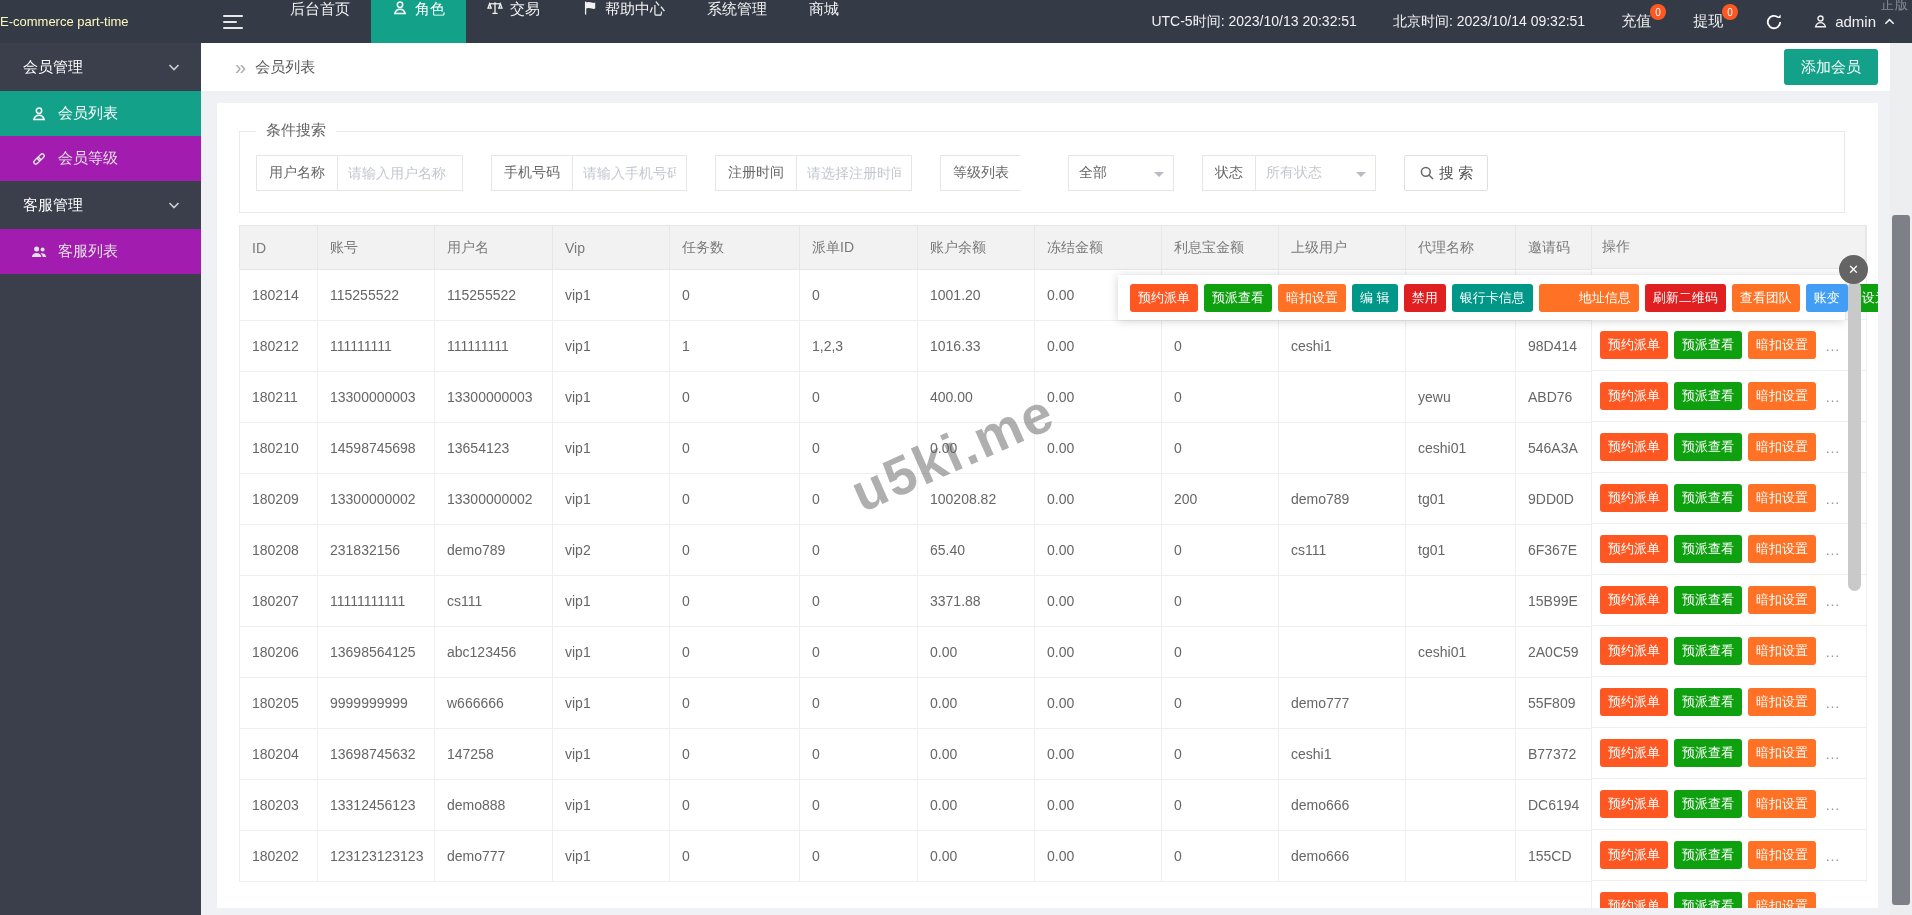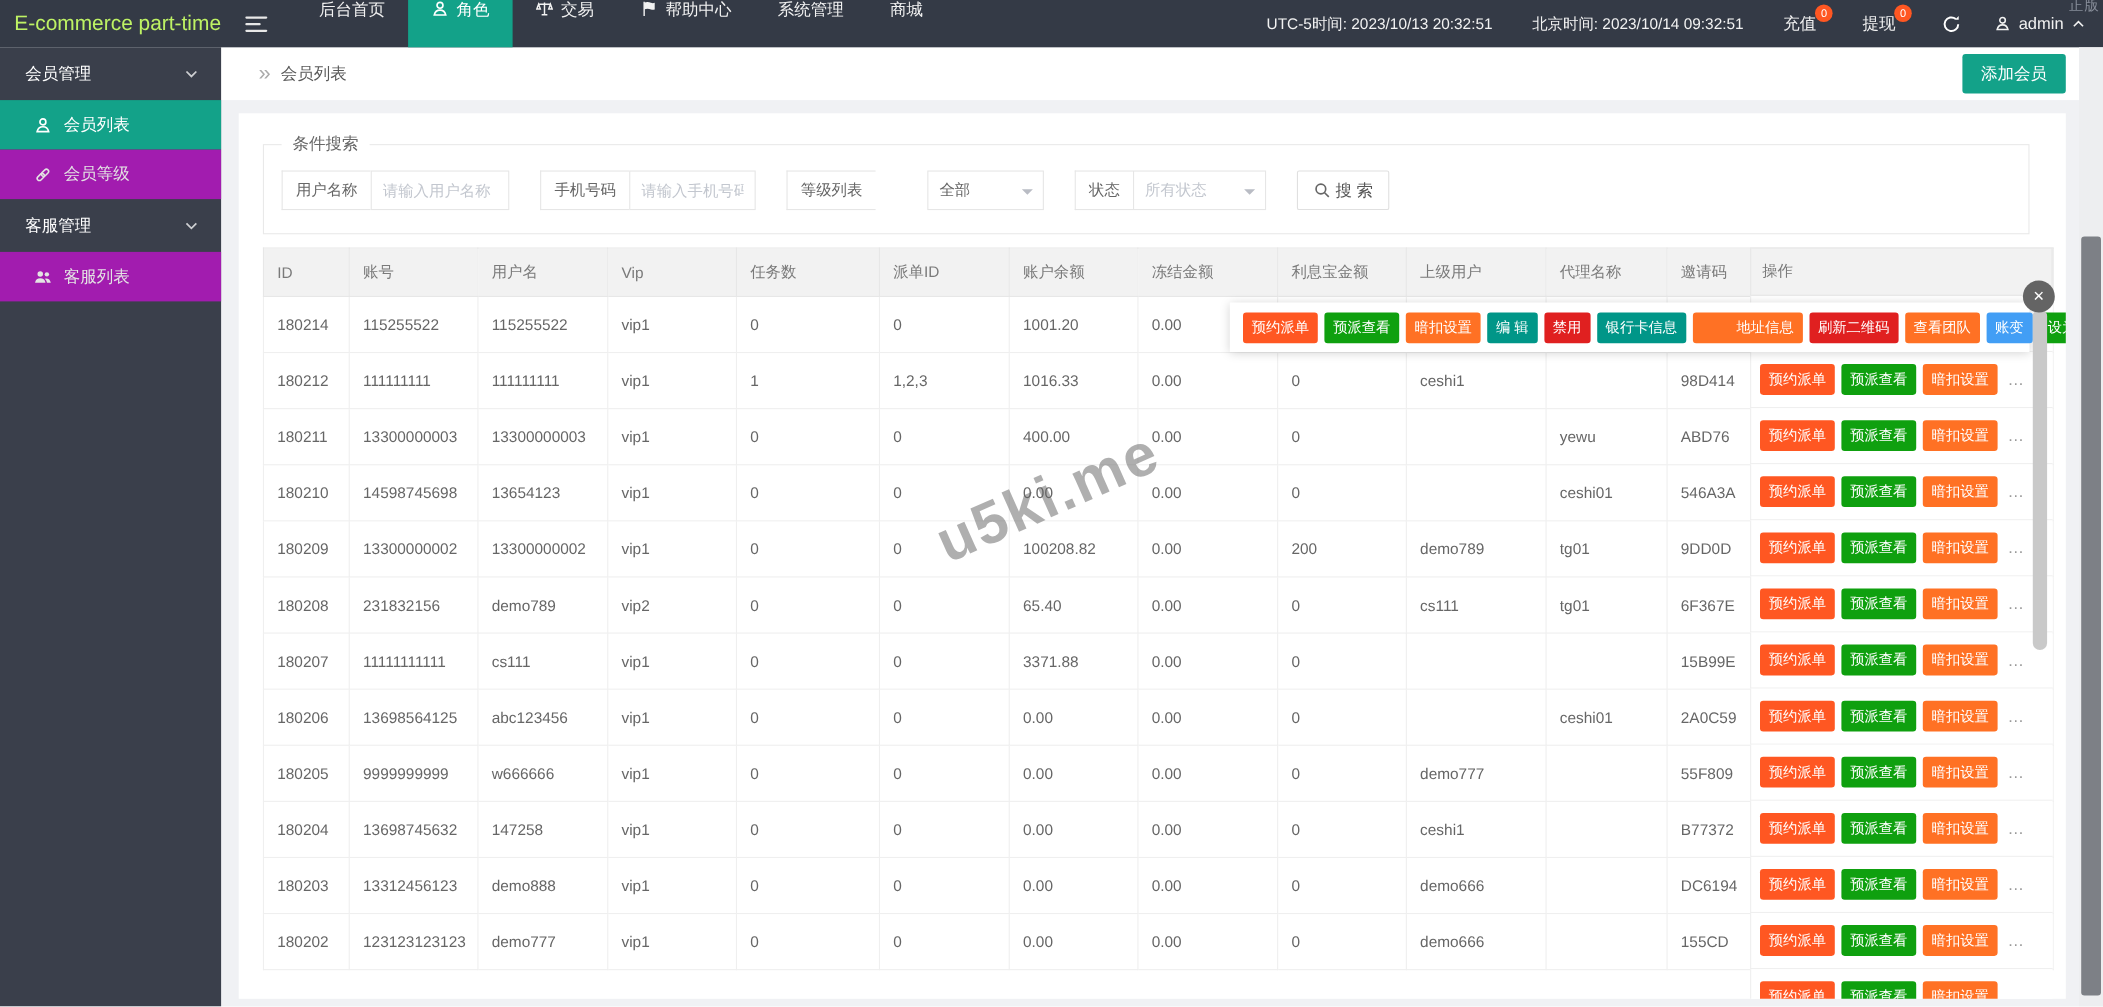--- a/index.html
+++ b/index.html
@@ -1,20 +1,20 @@
 <!DOCTYPE html>
 <html><head>
 <meta charset="utf-8">
 <style>
   *{margin:0;padding:0;box-sizing:border-box}
   html,body{width:1912px;height:915px;overflow:hidden}
   body{font-family:"Liberation Sans","DejaVu Sans",sans-serif;background:#f0f1f4;position:relative;color:#666}
   
   .navbar{position:absolute;left:0;top:0;width:1912px;height:43px;background:#343a46;display:flex;align-items:center;z-index:20;color:#f2f2f2}
-  .logo{padding-left:13px;width:205px;font-size:19px;color:#bef264;white-space:nowrap}
+  .logo{width:205px;font-size:13px;color:#fef9c3;white-space:nowrap}
   .burger{width:20px;height:14px;display:flex;flex-direction:column;justify-content:space-between;margin:0 26px 0 18px;cursor:pointer}
   .burger span{display:block;height:2px;background:#e8e8e8;border-radius:1px}
   .burger span:nth-child(1){width:20px}.burger span:nth-child(2){width:14px}.burger span:nth-child(3){width:20px}
   .topmenu{display:flex;height:43px;align-items:stretch}
   .nav-item{display:flex;align-items:flex-start;gap:7px;padding:0 21px;font-size:15px;cursor:pointer;white-space:nowrap}
   .nav-item.active{background:#13a289;color:#fff}
   .nav-item .icon{display:inline-flex;width:16px;height:16px}
   .nav-item .icon svg{width:16px;height:16px}
   .nav-right{margin-left:auto;display:flex;align-items:center;padding-right:16px;font-size:14px}
   .nav-time{margin-right:36px;white-space:nowrap}
@@ -215,20 +215,24 @@
     <div class="fieldset">
       <span class="legend">条件搜索</span>
       <div class="search-row" id="search-row">
           <div class="fgroup">
             <span class="f-label">用户名称</span>
             <input class="f-input" placeholder="请输入用户名称" style="width: 126px;">
           </div>
           <div class="fgroup">
             <span class="f-label">手机号码</span>
             <input class="f-input" placeholder="请输入手机号码" style="width: 115px;">
+          </div>
+          <div class="fgroup">
+            <span class="f-label">注册时间</span>
+            <input class="f-input" placeholder="请选择注册时间" style="width: 116px;">
           </div>
           <div class="fgroup">
             <span class="f-label">等级列表</span>
             <div class="f-select" style="width: 106px; margin-left: 47px;">
               <span>全部</span>
               <span class="sel-arrow"></span>
             </div>
           </div>
           <div class="fgroup">
             <span class="f-label">状态</span>

